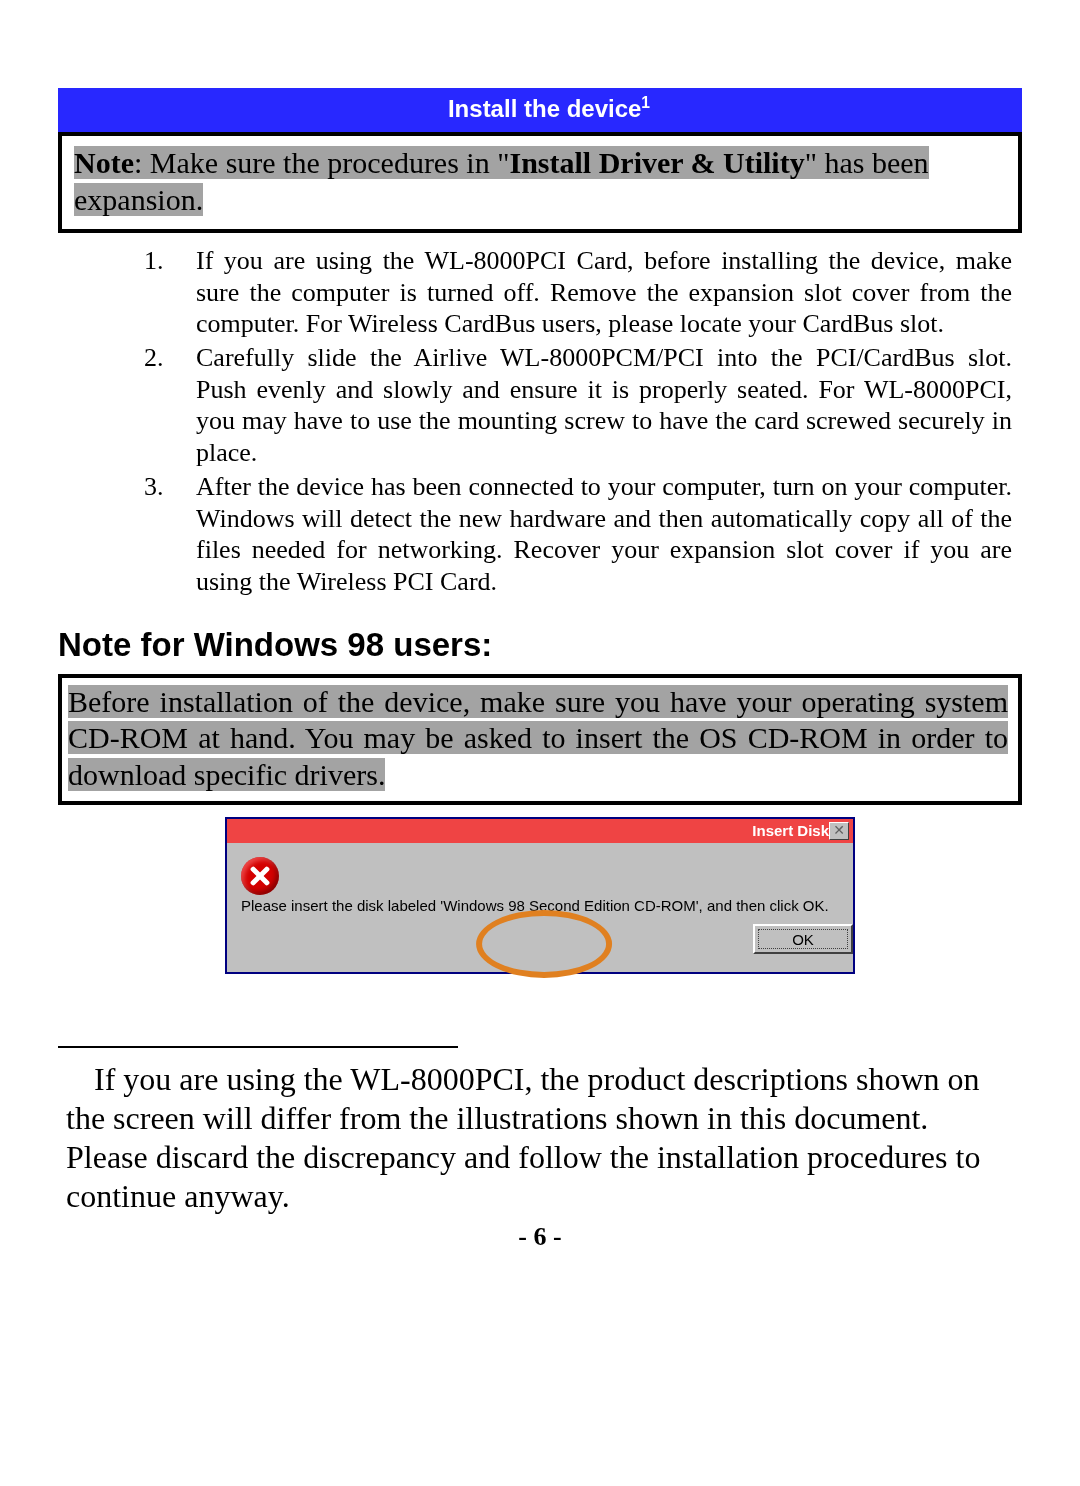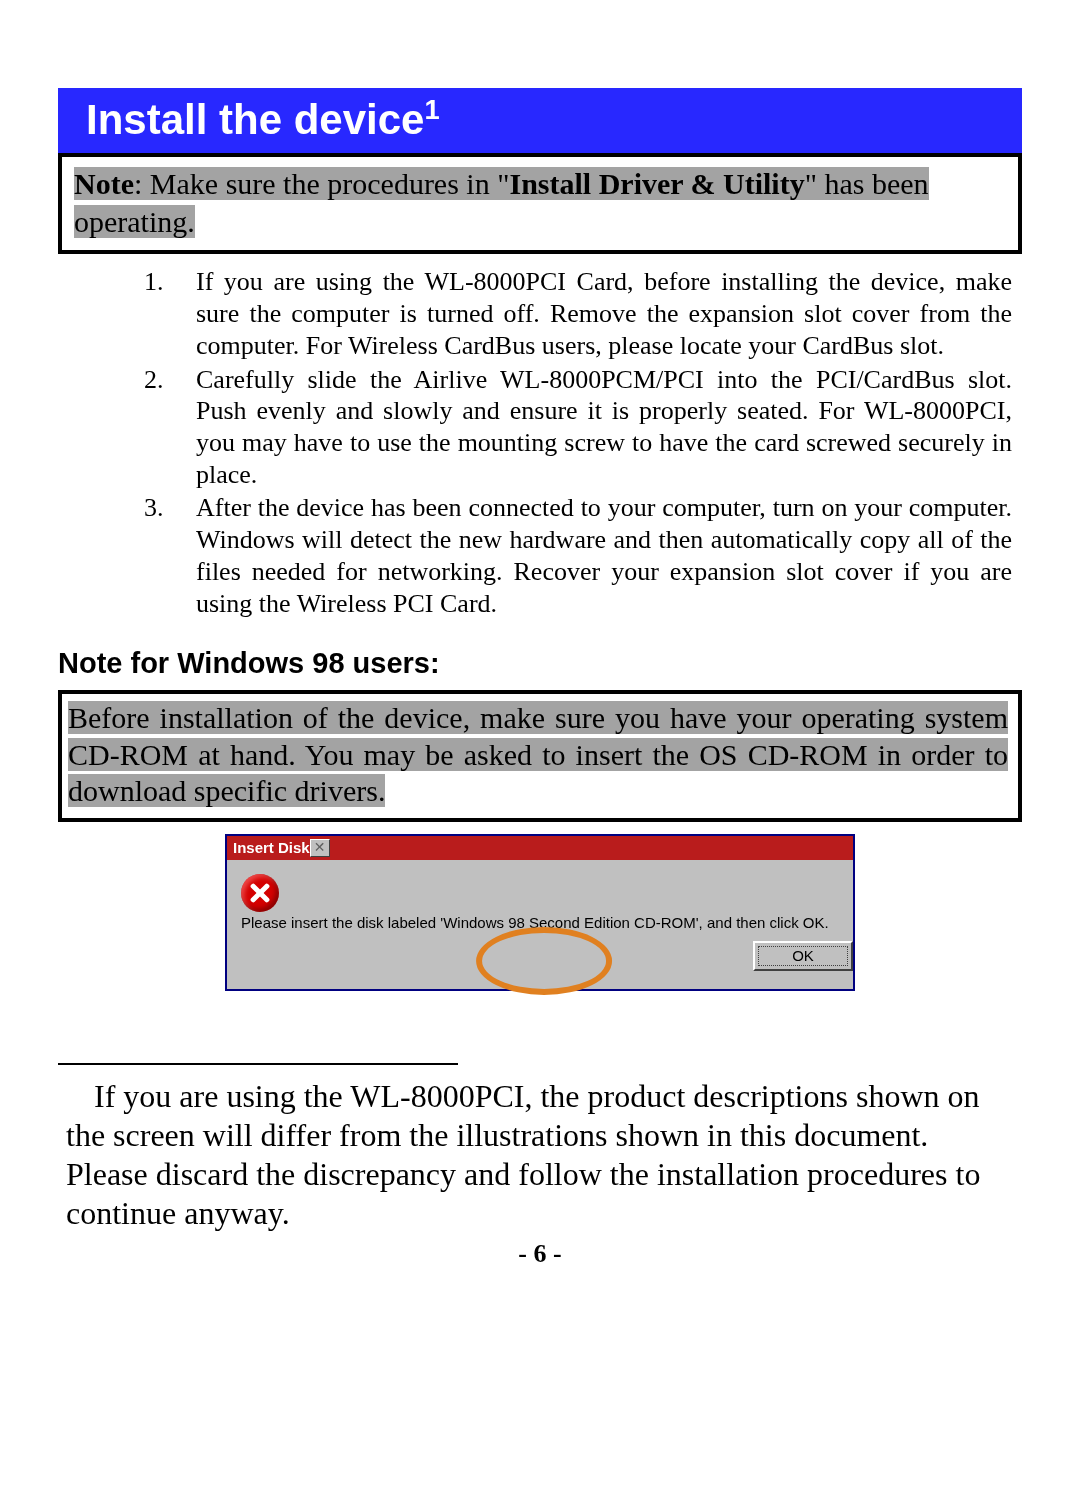--- a/index.html
+++ b/index.html
@@ -12,23 +12,24 @@
     position: relative;
   }
   .page {
     padding: 88px 58px 0 58px;
   }
   .section-header {
     background: #2828ff;
     color: #fff;
     font-family: Arial, Helvetica, sans-serif;
     font-weight: bold;
-    font-size: 42px;
+    font-size: 24px;
     padding: 6px 10px 8px 28px;
     line-height: 1.2;
+    text-align: center;
   }
   .section-header sup {
     font-size: 0.65em;
     vertical-align: super;
   }
   .note-box {
     border: 4px solid #000;
     padding: 8px 12px 10px 12px;
     font-size: 30px;
     line-height: 1.25;
@@ -52,21 +53,21 @@
   }
   ol.steps li::before {
     content: counter(step) ".";
     display: inline-block;
     width: 52px;
     text-indent: 0;
   }
   .subheading {
     font-family: Arial, Helvetica, sans-serif;
     font-weight: bold;
-    font-size: 29px;
+    font-size: 33px;
     margin: 28px 0 10px 0;
   }
   .note-box2 {
     border: 4px solid #000;
     padding: 6px 10px 8px 6px;
     font-size: 30px;
     line-height: 1.22;
     text-align: justify;
   }
   .dialog-wrap {
@@ -74,25 +75,25 @@
     justify-content: center;
     margin-top: 12px;
   }
   .win98-dialog {
     width: 630px;
     background: #c0c0c0;
     border: 2px solid #000080;
     font-family: Tahoma, Arial, sans-serif;
   }
   .win98-titlebar {
-    background: #b91c1c;
+    background: #ef4444;
     padding: 2px 4px 3px 6px;
     display: flex;
     align-items: center;
-    justify-content: flex-start;
+    justify-content: flex-end;
     height: 24px;
   }
   .win98-title {
     color: #fff;
     font-weight: bold;
     font-size: 15px;
   }
   .win98-close {
     width: 20px;
     height: 18px;
@@ -198,21 +199,21 @@
 <body>
 
 <div class="page">
 
   <div class="section-header">
     <span>Install the device</span><sup>1</sup>
   </div>
 
   <div class="note-box">
     <span class="hl"><b>Note</b><span>: Make sure the procedures in "</span><b>Install Driver &amp; Utility</b><span>" has been </span></span><br>
-    <span class="hl">operating.</span>
+    <span class="hl">expansion.</span>
   </div>
 
   <ol class="steps">
     <li>If you are using the WL-8000PCI Card, before installing the device, make sure the computer is turned off. Remove the expansion slot cover from the computer. For Wireless CardBus users, please locate your CardBus slot.</li>
     <li>Carefully slide the Airlive WL-8000PCM/PCI into the PCI/CardBus slot. Push evenly and slowly and ensure it is properly seated. For WL-8000PCI, you may have to use the mounting screw to have the card screwed securely in place.</li>
     <li>After the device has been connected to your computer, turn on your computer. Windows will detect the new hardware and then automatically copy all of the files needed for networking. Recover your expansion slot cover if you are using the Wireless PCI Card.</li>
   </ol>
 
   <div class="subheading">Note for Windows 98 users:</div>
 

